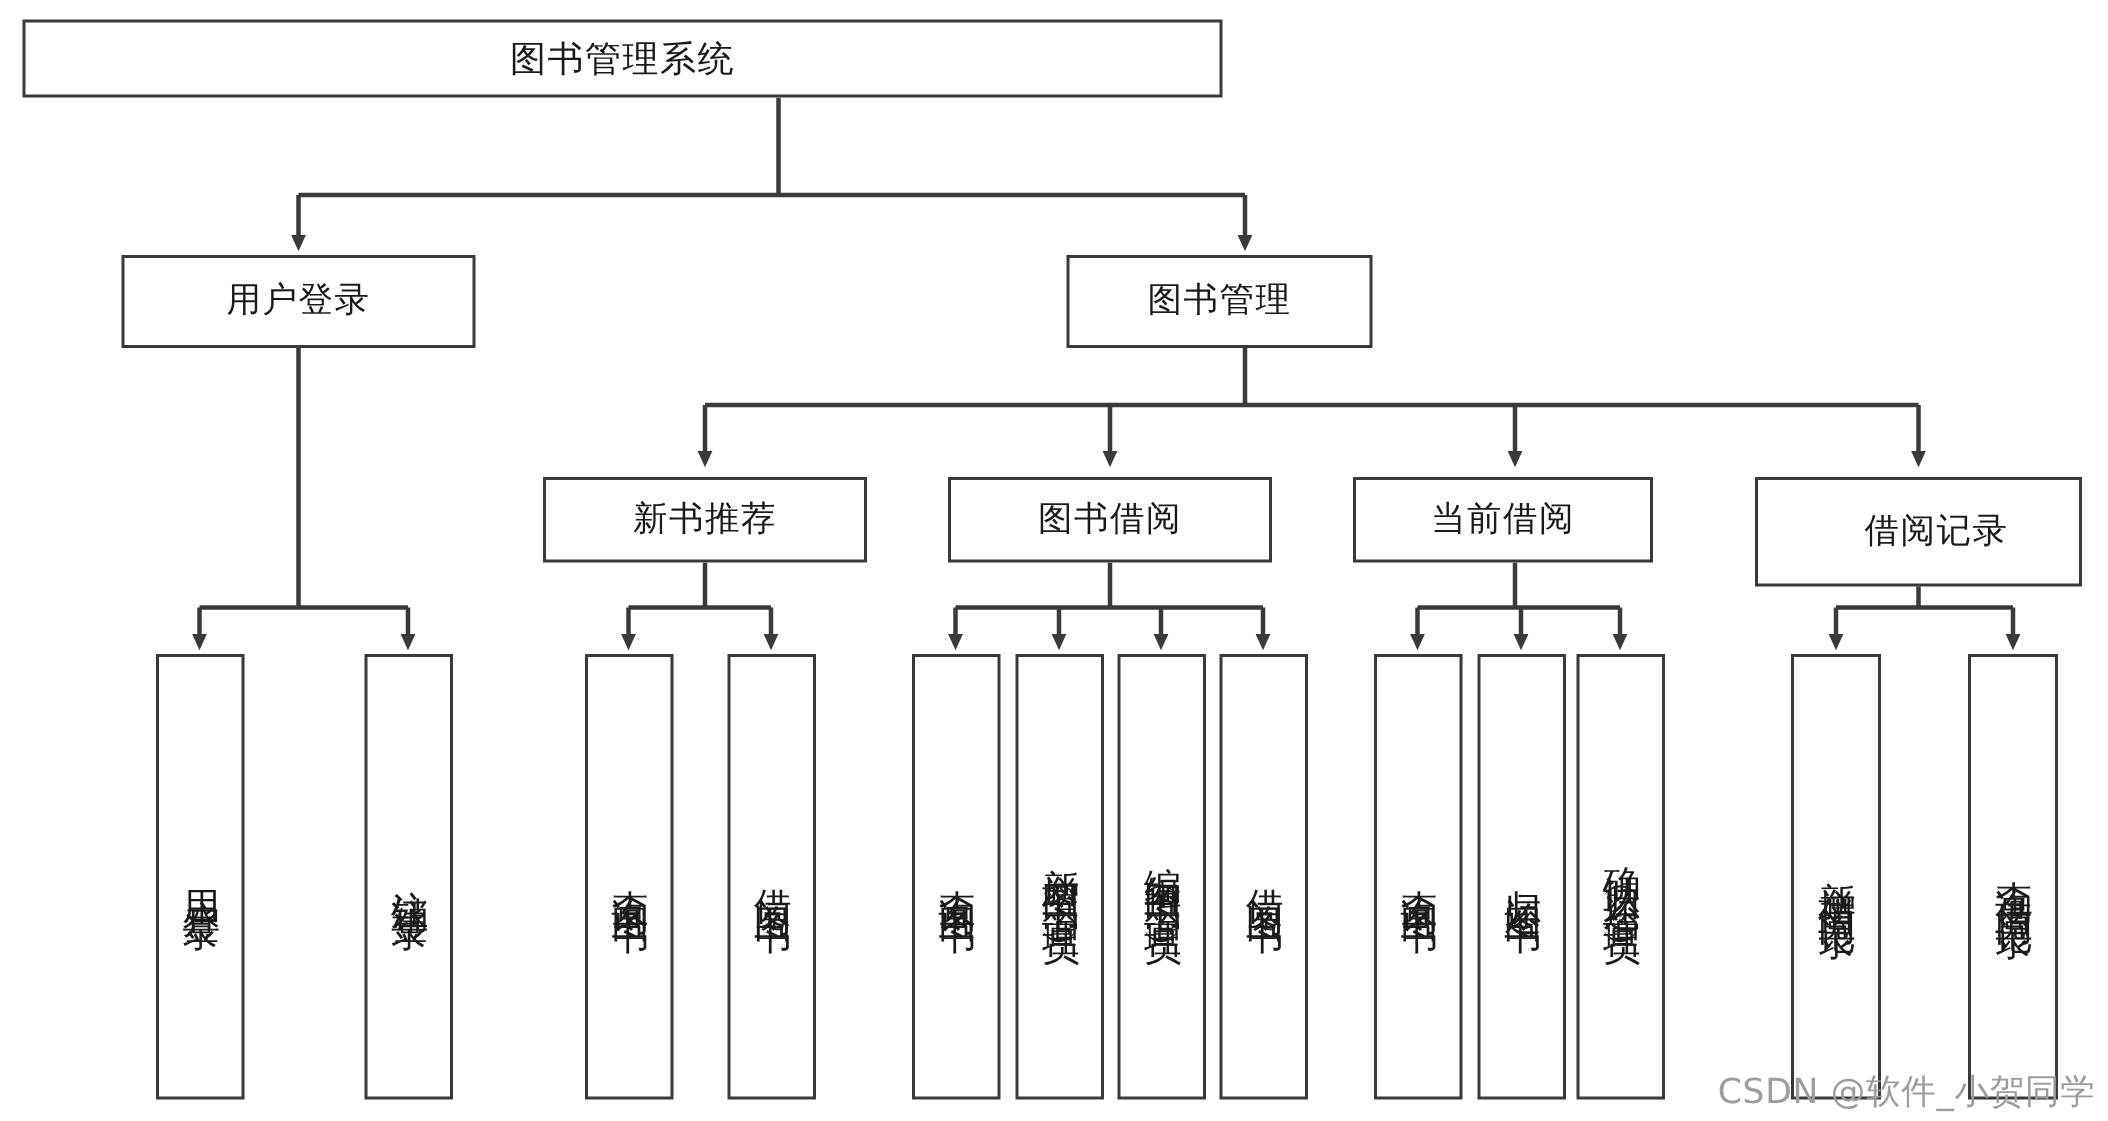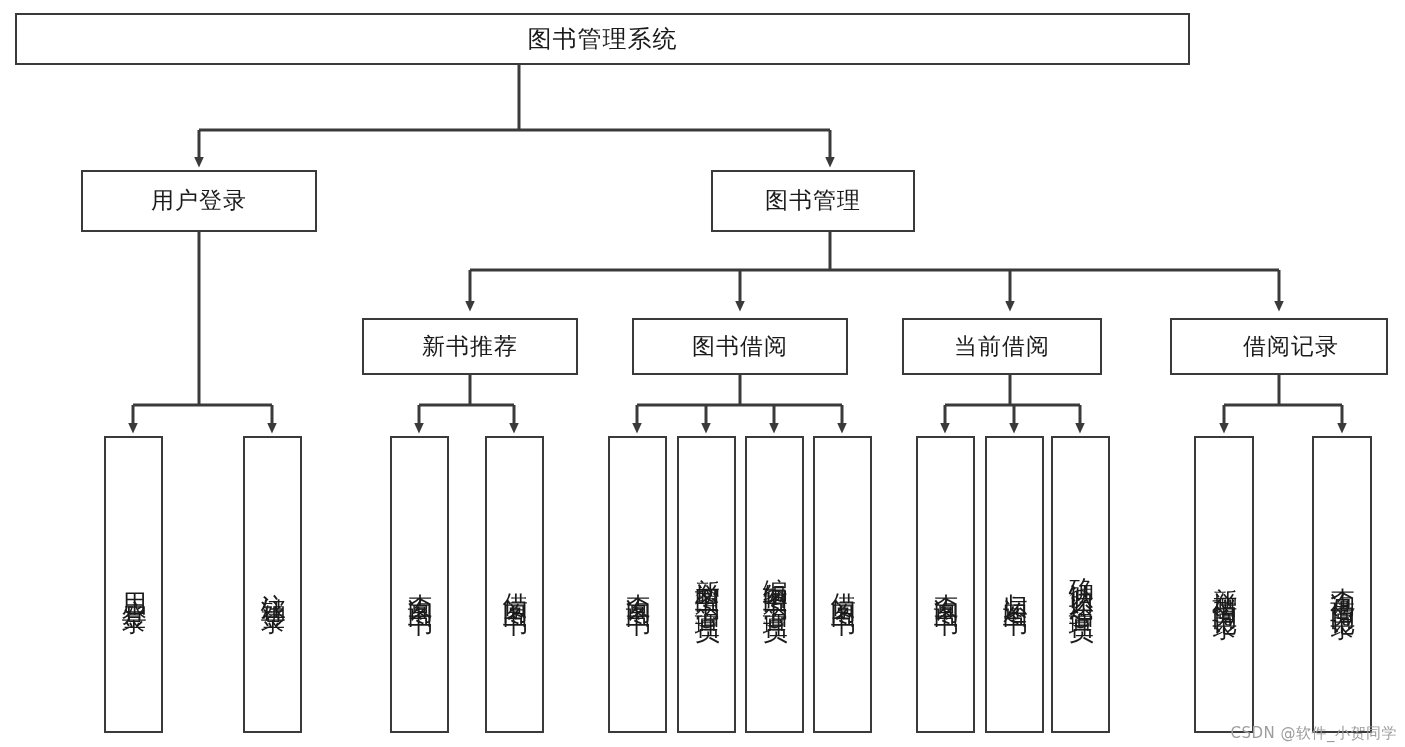--- a/index.html
+++ b/index.html
@@ -61,21 +61,21 @@
     font-size: 25px;
     line-height: 1.05;
     letter-spacing: 6px;
     white-space: nowrap;
     max-height: 100%;
   }
   #watermark {
     position: absolute;
     right: 8px;
     bottom: 4px;
-    font-size: 15px;
+    font-size: 23px;
     color: #9d9d9d;
     white-space: nowrap;
     letter-spacing: 0.5px;
   }
 </style>
 </head>
 <body>
 
 <div id="canvas">
 
@@ -122,41 +122,41 @@
       <path d="M1014,405 L1014,424" marker-end="url(#arrow)"></path>
       <path d="M1080,405 L1080,424" marker-end="url(#arrow)"></path>
 
       <path d="M1279,375 L1279,405"></path>
       <path d="M1224,405 L1342,405"></path>
       <path d="M1224,405 L1224,424" marker-end="url(#arrow)"></path>
       <path d="M1342,405 L1342,424" marker-end="url(#arrow)"></path>
     </g>
   </svg>
 
-  <div class="node horiz root" style="left:15px; top:13px; width:1175px; height:52px;">
+  <div class="node horiz root" style="left:15px; top:13px; width:800px; height:52px;">
     <span class="label">图书管理系统</span>
   </div>
 
   <div class="node horiz" style="left:81px; top:170px; width:236px; height:62px;">
     <span class="label">用户登录</span>
   </div>
   <div class="node horiz" style="left:711px; top:170px; width:204px; height:62px;">
     <span class="label">图书管理</span>
   </div>
 
   <div class="node horiz" style="left:632px; top:318px; width:216px; height:57px;">
     <span class="label">图书借阅</span>
   </div>
   <div class="node horiz" style="left:362px; top:318px; width:216px; height:57px;">
     <span class="label">新书推荐</span>
   </div>
   <div class="node horiz" style="left:902px; top:318px; width:200px; height:57px;">
     <span class="label">当前借阅</span>
   </div>
-  <div class="node horiz" style="left:1170px; top:318px; width:218px; height:57px;padding-left:24px;">
+  <div class="node horiz" style="left:1170px; top:318px; width:218px; height:73px;padding-left:24px;">
     <span class="label">借阅记录</span>
   </div>
 
   <div class="node vert" style="left:104px; top:436px; width:59px; height:297px;">
     <span class="label">用户登录</span>
   </div>
   <div class="node vert" style="left:243px; top:436px; width:59px; height:297px;">
     <span class="label">注销登录</span>
   </div>
 

